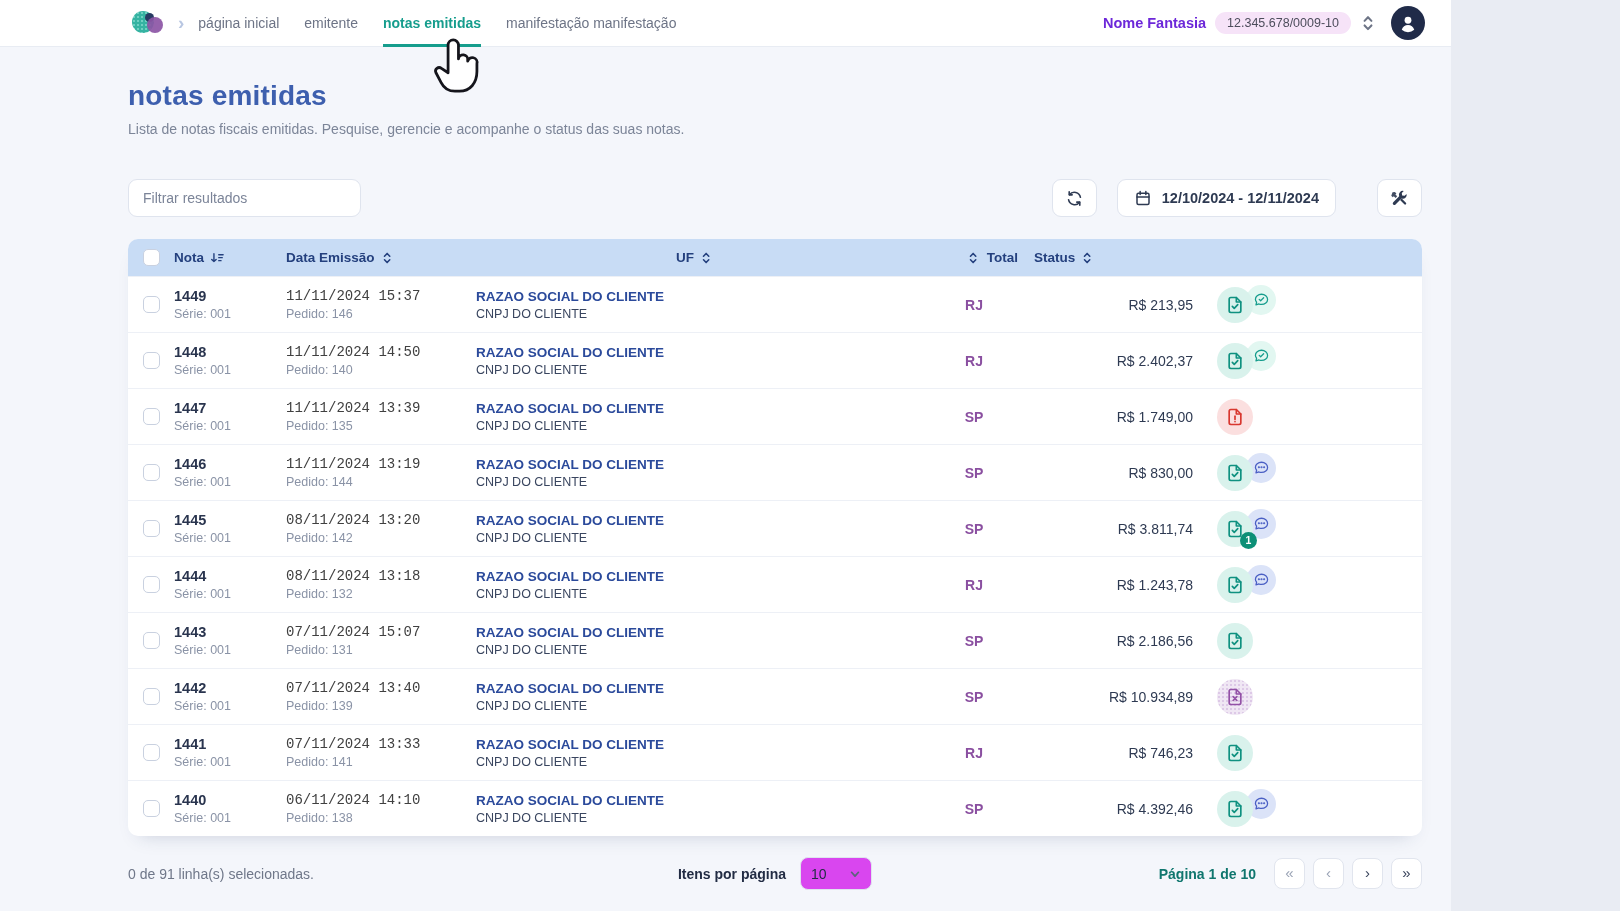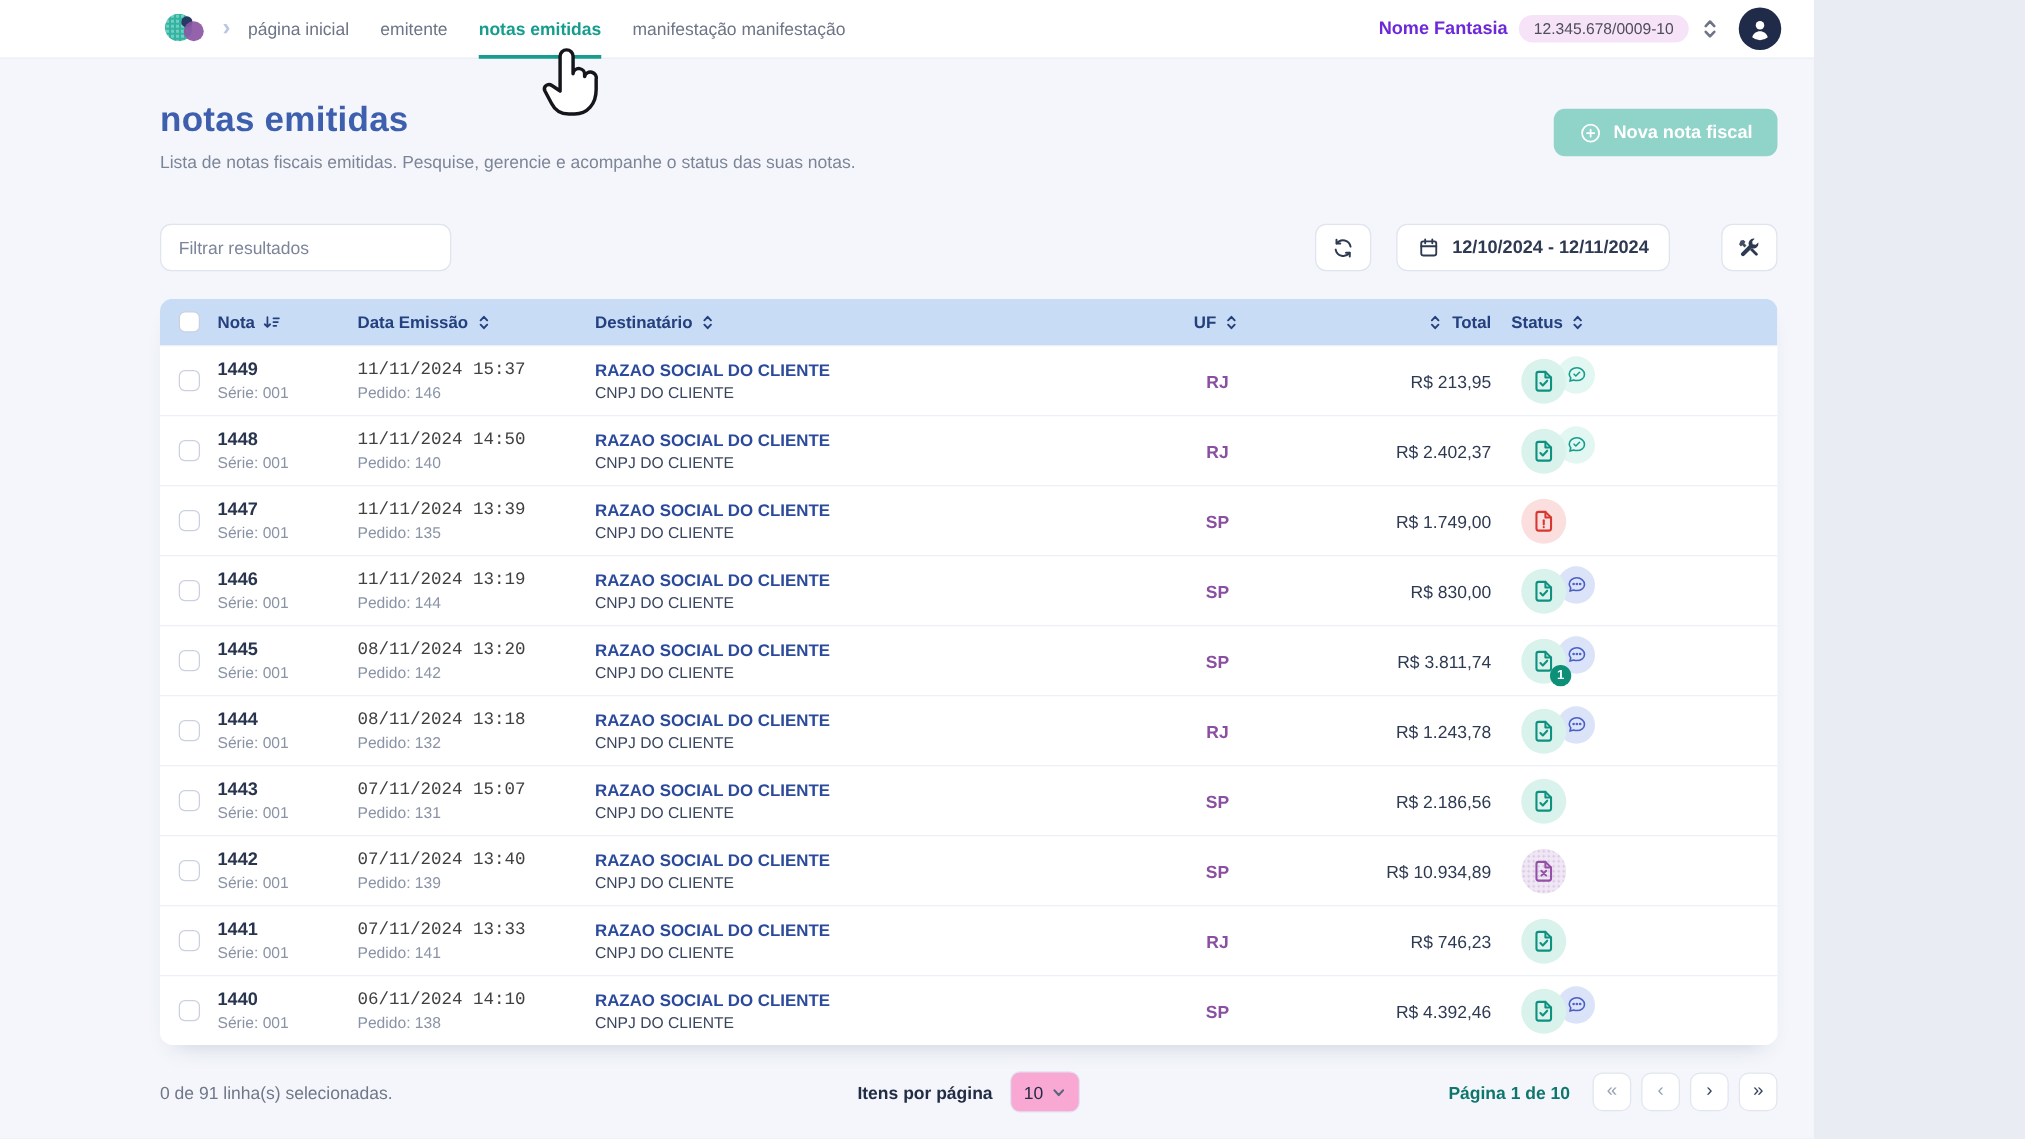--- a/index.html
+++ b/index.html
@@ -94,21 +94,21 @@
                  align-items:center; justify-content:center; z-index:3; }
   .c-actions { text-align:center; }
   .dots-btn { border:none; background:none; font-size:17px; font-weight:bold; color:#323c52; cursor:pointer;
               letter-spacing:1px; line-height:1; font-family:inherit; }
 
   
   .tfoot { display:flex; align-items:center; margin-top:21px; padding-bottom:20px;gap:31px; }
   .sel-info { flex:1; font-size:14px; color:#6f7789; }
   .ipp { display:flex; align-items:center; gap:14px; }
   .ipp-label { font-size:14px; font-weight:bold; color:#222c44; }
-  .ipp-select { width:56px; height:33px; background:#f9a8d4; border:1px solid #dfe4ee; border-radius:8px;
+  .ipp-select { width:72px; height:33px; background:#d946ef; border:1px solid #dfe4ee; border-radius:8px;
                 display:flex; align-items:center; justify-content:space-between; padding:0 10px;
                 font-size:14px; color:#222c44; cursor:pointer; }
   .ipp-select svg { width:12px; height:12px; }
   .pager { flex:1; display:flex; align-items:center; justify-content:flex-end; gap:8px; }
   .page-info { font-size:14px; font-weight:bold; color:#0f766e; margin-right:10px;padding-left:18px; }
   .pg-btn { width:31px; height:31px; background:#fff; border:1px solid #e1e5ee; border-radius:8px; font-size:15px;
             display:flex; align-items:center; justify-content:center; cursor:pointer; color:#39445c;
             font-family:inherit; padding-bottom:2px; }
   .pg-btn.dis { color:#9aa3b5; }
 </style>
@@ -153,27 +153,20 @@
              C41 40 35 47 26 47 L22 47 C16 47 12.5 44.5 10 39.5 L5.5 31 C4 28 7.5 25.2 10.3 27.2 L16 31 Z" fill="#ffffff" stroke="#15151c" stroke-width="2.4" stroke-linejoin="round"></path>
   </svg>
 
   <div class="content">
 
     <div class="page-head">
       <div>
         <div class="page-title">notas emitidas</div>
         <div class="page-sub">Lista de notas fiscais emitidas. Pesquise, gerencie e acompanhe o status das suas notas.</div>
       </div>
-      <button class="new-btn">
-        <svg viewBox="0 0 24 24" fill="none" stroke="#ffffff" stroke-width="1.8" stroke-linecap="round">
-          <circle cx="12" cy="12" r="8.6"></circle>
-            <path d="M12 8.4v7.2M8.4 12h7.2"></path>
-        </svg>
-        <span>Nova nota fiscal</span>
-      </button>
     </div>
 
     <div class="toolbar">
       <input class="filter-input" placeholder="Filtrar resultados" style="">
       <div class="tb-right">
         <button class="icon-btn sq">
           <svg viewBox="0 0 24 24" fill="none" stroke="#2e3a52" stroke-width="2" stroke-linecap="round" stroke-linejoin="round">
             <path d="M19.5 10.5A7.8 7.8 0 0 0 5.6 7.2"></path>
               <path d="M5.3 3.6v3.8h3.8"></path>
             <path d="M4.5 13.5a7.8 7.8 0 0 0 13.9 3.3"></path>
@@ -207,29 +200,20 @@
           <span>Nota</span>
           <span class="sort-ic">
             <svg viewBox="0 0 16 14" fill="none" stroke="#24407e" stroke-width="1.6" stroke-linecap="round">
               <path d="M4.5 2v9M4.5 11L2 8.6M4.5 11L7 8.6"></path>
                 <path d="M10 3.2h5M10 6.6h4M10 10h2.6"></path>
             </svg>
           </span>
         </div>
         <div class="th">
           <span>Data Emissão</span>
-          <span class="sort-ic">
-            <svg viewBox="0 0 14 16" fill="none" stroke="#24407e" stroke-width="1.8" stroke-linecap="round" stroke-linejoin="round">
-              <path d="M4 6l3-3.2L10 6"></path>
-                <path d="M4 10l3 3.2L10 10"></path>
-            </svg>
-          </span>
-        </div>
-        <div class="th">
-          <span>Destinatário</span>
           <span class="sort-ic">
             <svg viewBox="0 0 14 16" fill="none" stroke="#24407e" stroke-width="1.8" stroke-linecap="round" stroke-linejoin="round">
               <path d="M4 6l3-3.2L10 6"></path>
                 <path d="M4 10l3 3.2L10 10"></path>
             </svg>
           </span>
         </div>
         <div class="th center">
           <span>UF</span>
           <span class="sort-ic">

